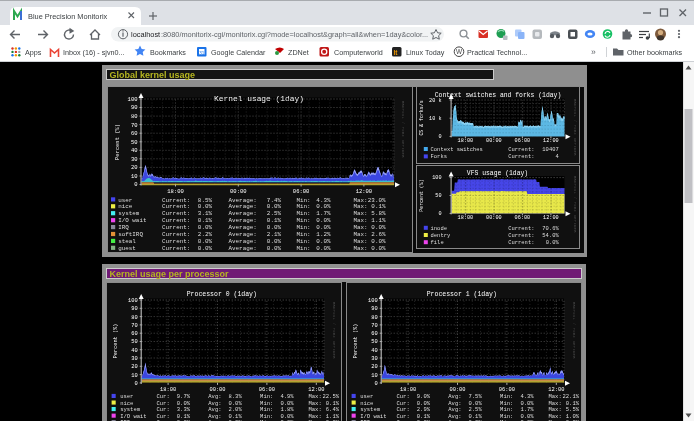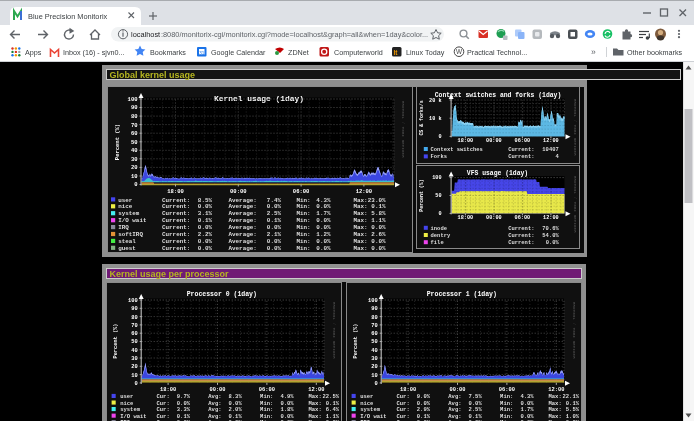--- a/index.html
+++ b/index.html
@@ -1,17 +1,17 @@
 <!DOCTYPE html>
 <html><head><meta charset="utf-8"><style>
 * { margin:0; padding:0; box-sizing:border-box; }
 html,body { width:694px; height:421px; overflow:hidden; background:#000; }
 body { position:relative; font-family:"Liberation Sans",sans-serif; }
 .abs { position:absolute; }
-.gimg { position:absolute; background:#101010; border:1px solid #8a8a8a;font-weight:bold; }
+.gimg { position:absolute; background:#101010; border:1px solid #8a8a8a; }
 </style></head>
 <body>
 <svg width="694" height="62" xmlns="http://www.w3.org/2000/svg" style="position:absolute;left:0;top:0">
     <rect x="0.0" y="0.0" width="694.0" height="25.0" fill="#dee1e6"></rect>
     <line x1="0.0" y1="0.5" x2="694.0" y2="0.5" stroke="#a8abaf" stroke-width="1"></line>
     <path d="M 10 25 L 10 13 Q 10 7 16 7 L 135 7 Q 141 7 141 13 L 141 25 Z" fill="#ffffff"></path>
     <path d="M 14 20 L 14 11 L 17.5 16.5 L 21 11 L 21 20" stroke="#2da84f" stroke-width="2" fill="none"></path>
     <path d="M 21 20 L 21 11" stroke="#3b6fd4" stroke-width="2" fill="none"></path>
     <text x="28.0" y="18.5" font-family="Liberation Sans" font-size="7.4" fill="#3c4043">Blue Precision Monitorix</text>
     <path d="M 128.5 12.5 L 134 18 M 134 12.5 L 128.5 18" stroke="#5f6368" stroke-width="1.1"></path>
@@ -104,21 +104,21 @@
     <text x="627.0" y="55.3" font-family="Liberation Sans" font-size="7.2" fill="#3c4043">Other bookmarks</text>
   </svg>
 <svg width="11" height="359" xmlns="http://www.w3.org/2000/svg" style="position:absolute;left:683px;top:62px">
     <rect x="0.0" y="0.0" width="11.0" height="359.0" fill="#f6f6f6"></rect>
     <line x1="0.5" y1="0.0" x2="0.5" y2="359.0" stroke="#e2e2e2" stroke-width="1"></line>
     <polygon points="5.5,3.5 2.5,7.5 8.5,7.5" fill="#505050"></polygon>
     <polygon points="5.5,355.5 2.5,351.5 8.5,351.5" fill="#505050"></polygon>
     <rect x="1.5" y="47" width="8" height="94" fill="#c0c0c4"></rect>
   </svg>
 <div class="abs" style="left:102px;top:65px;width:485px;height:192px;background:#8f8f8f"></div>
-<div class="abs" style="left:106px;top:68.5px;width:575px;height:11.5px;background:#141414;border:1px solid #cccccc;color:#b5b520;font-size:9px;font-weight:bold;padding:0.5px 0 0 2.5px">Global kernel usage</div>
+<div class="abs" style="left:106px;top:68.5px;width:388px;height:11.5px;background:#141414;border:1px solid #cccccc;color:#b5b520;font-size:9px;font-weight:bold;padding:0.5px 0 0 2.5px">Global kernel usage</div>
 <div class="abs" style="left:106.5px;top:86.5px;width:477px;height:166px;background:#0a0a0a"></div>
 <div class="gimg" style="left:107px;top:86px;width:306px;height:167px"><svg width="304" height="165" xmlns="http://www.w3.org/2000/svg">
       <rect x="0.0" y="0.0" width="304.0" height="165.0" fill="#101010"></rect>
       <rect x="33.5" y="10.5" width="252.5" height="87.0" fill="#000000"></rect>
       <text x="151.0" y="13.6" font-family="Liberation Mono" font-size="7.9" fill="#ffffff" text-anchor="middle">Kernel usage  (1day)</text>
       <text x="0" y="0" font-family="Liberation Mono" font-size="5.5" fill="#ffffff" text-anchor="middle" transform="translate(11,55) rotate(-90)">Percent (%)</text>
       <line x1="33.5" y1="89.0" x2="286.0" y2="89.0" stroke="#4a4a4a" stroke-width="1" stroke-dasharray="1,2"></line>
       <line x1="33.5" y1="80.4" x2="286.0" y2="80.4" stroke="#4a4a4a" stroke-width="1" stroke-dasharray="1,2"></line>
       <line x1="33.5" y1="71.8" x2="286.0" y2="71.8" stroke="#4a4a4a" stroke-width="1" stroke-dasharray="1,2"></line>
       <line x1="33.5" y1="63.3" x2="286.0" y2="63.3" stroke="#4a4a4a" stroke-width="1" stroke-dasharray="1,2"></line>

